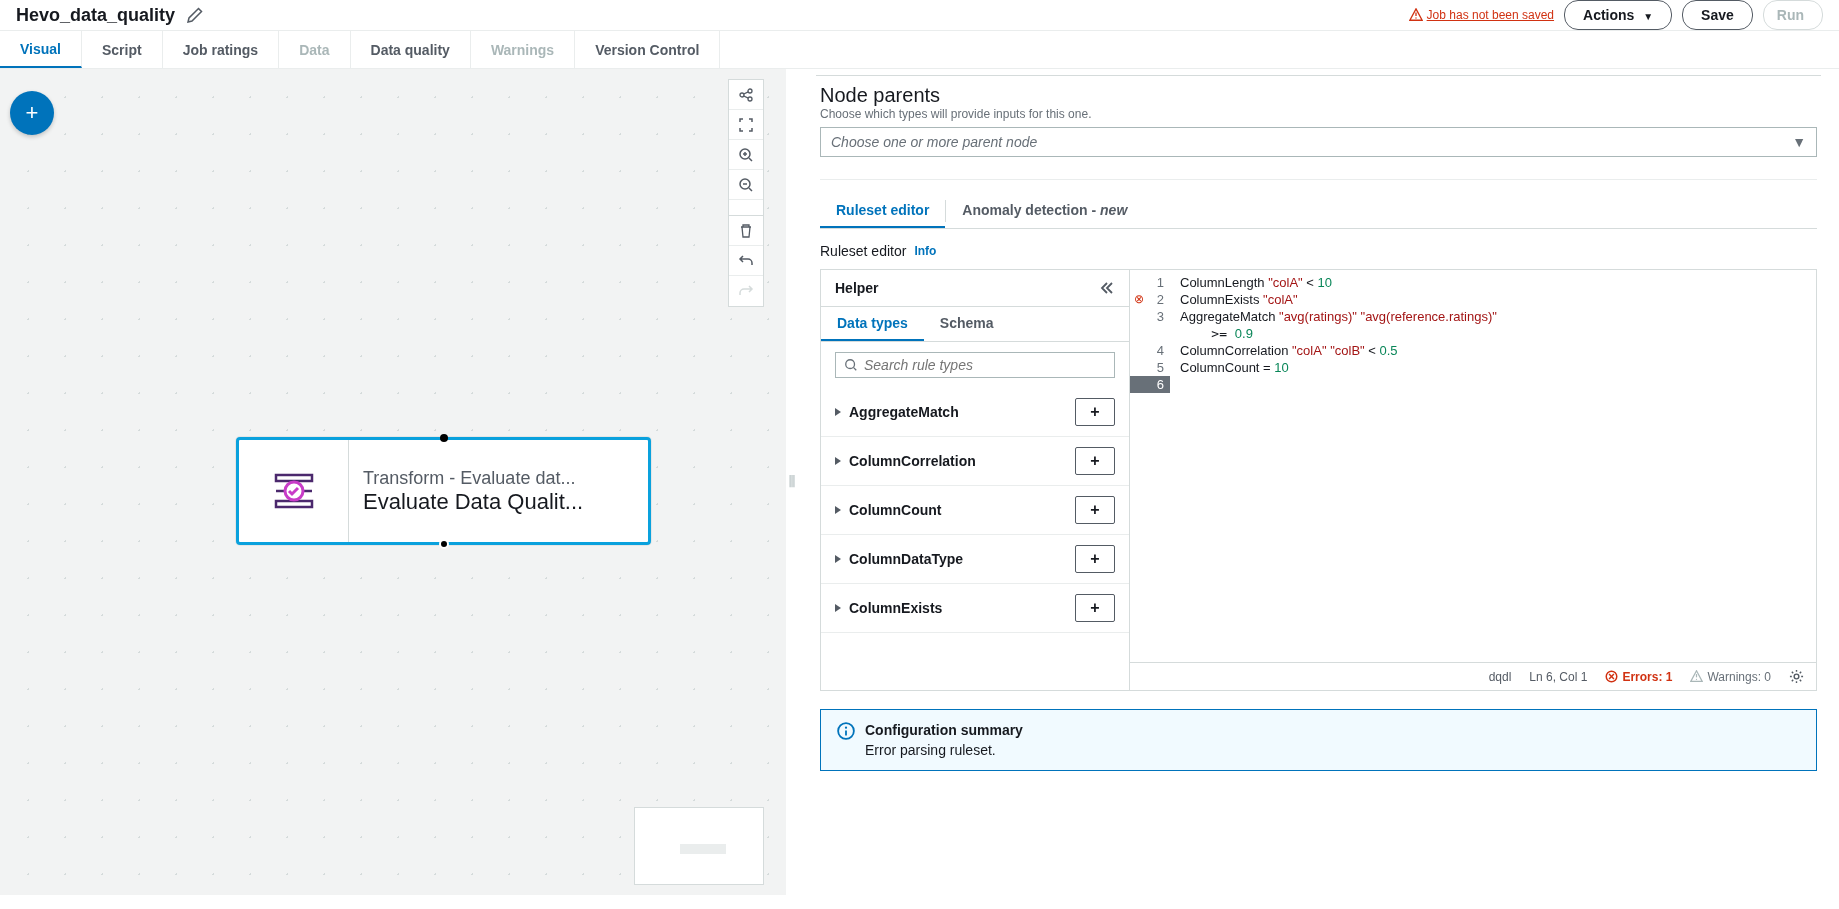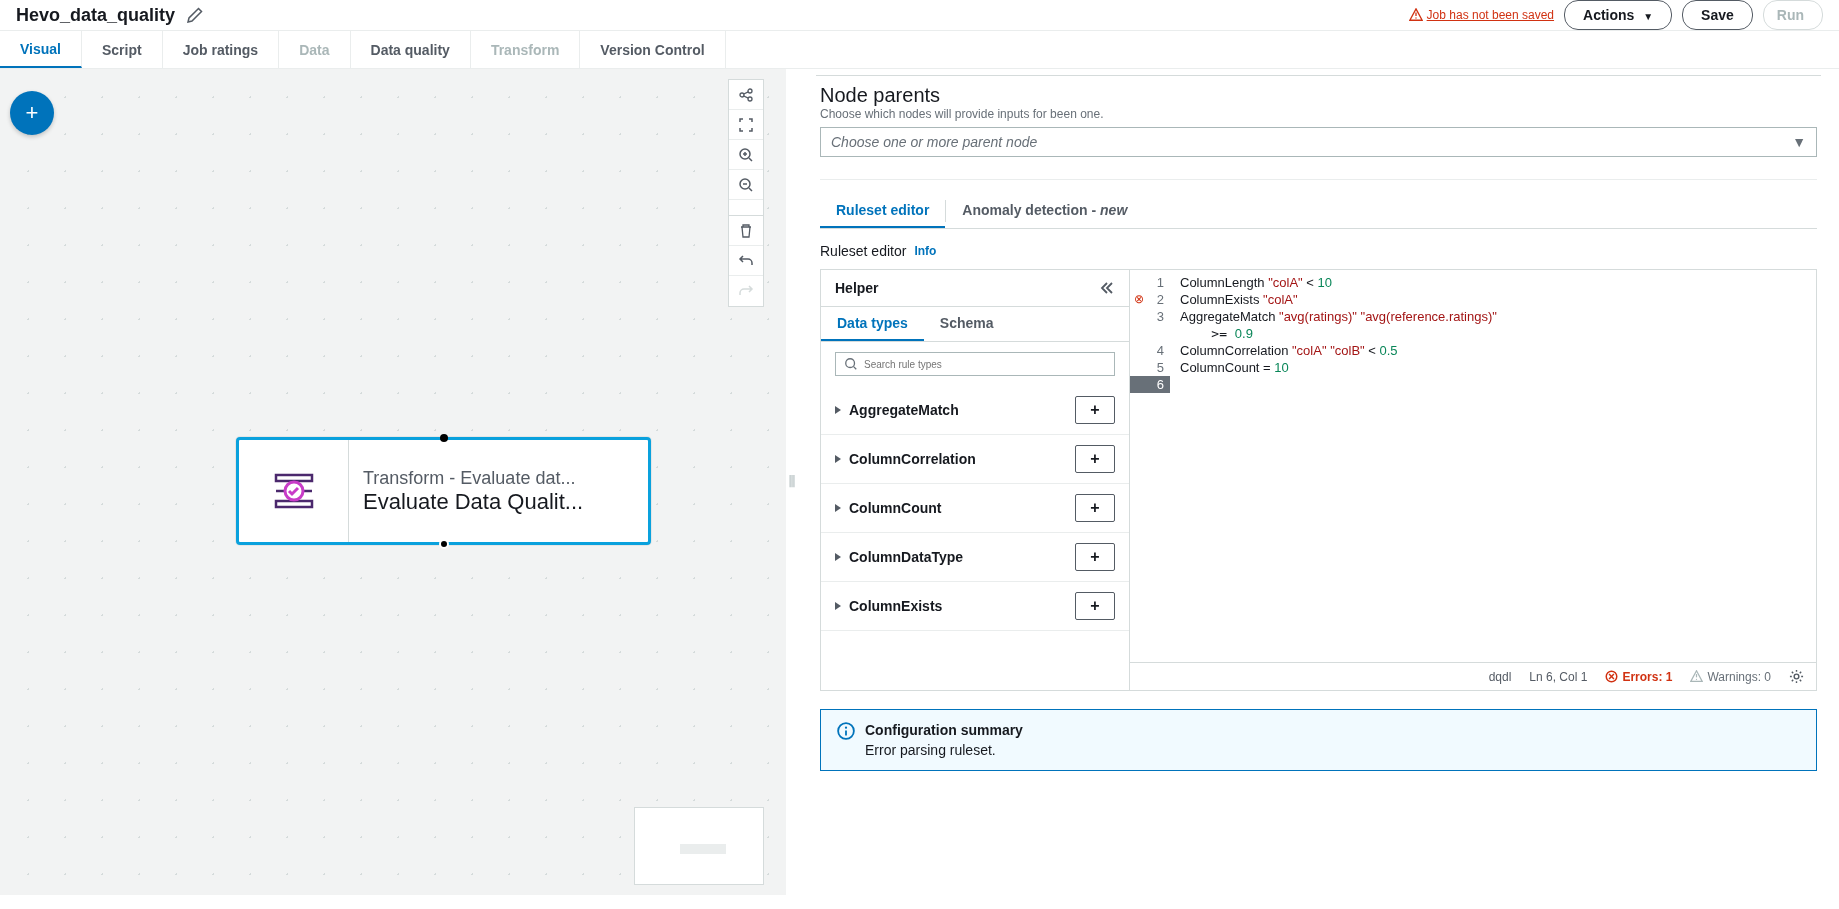--- a/index.html
+++ b/index.html
@@ -61,21 +61,21 @@
 .ruleset-header { display: flex; align-items: center; gap: 8px; margin-bottom: 10px; }
 .info-link { color: #0073bb; font-size: 12px; font-weight:700; cursor: pointer; }
 
 .editor-row { display: flex; gap: 0; height: 422px; }
 .helper { width: 310px; border: 1px solid #d5dbdb; display:flex; flex-direction:column; }
 .helper-head { display:flex; justify-content:space-between; align-items:center; padding: 10px 14px; font-weight:700; }
 .helper-tabs { display:flex; border-bottom:1px solid #d5dbdb; border-top:1px solid #d5dbdb;}
 .helper-tab { padding:8px 16px; font-size:14px; font-weight:700; color:#545b64; cursor:pointer; }
 .helper-tab.active { color:#0073bb; border-bottom:2px solid #0073bb; }
 .search-box { margin:10px 14px; border:1px solid #aab7b8; display:flex; align-items:center; padding:4px 8px; gap:6px; }
-.search-box input { border:none; outline:none; flex:1; font-size:10px; color:#000000; }
+.search-box input { border:none; outline:none; flex:1; font-size:14px; font-style:italic; color:#000000; }
 .rule-list { flex:1; overflow-y:auto; }
 .rule-item { display:flex; align-items:center; justify-content:space-between; padding:10px 14px; border-bottom:1px solid #eaeded; }
 .rule-item-left { display:flex; align-items:center; gap:8px; cursor:pointer; }
 .rule-add { width:40px; height:28px; border:1px solid #545b64; display:flex; align-items:center; justify-content:center; cursor:pointer; font-size:16px; font-weight:700; border-radius:2px;}
 
 .code-editor { flex:1; border:1px solid #d5dbdb; border-left:none; font-family: Consolas, Monaco, monospace; font-size:13px; display:flex; flex-direction:column; }
 .code-body { flex:1; display:flex; overflow:auto; }
 .gutter { width:40px; background:#fff; text-align:right; padding-right:6px; color:#687078; line-height:17px; padding-top:4px; position:relative; }
 .gutter .err-icon { position:absolute; left:4px; top:21px; color:#d13212; font-size:12px; }
 .gutter .line6 { background:#687078; color:#fff; display:block; margin-right:-6px; padding-right:6px;}
@@ -119,21 +119,21 @@
     <button class="btn disabled">Run</button>
   </div>
 </div>
 
 <div class="tabs">
   <div class="tab active">Visual</div>
   <div class="tab">Script</div>
   <div class="tab">Job ratings</div>
   <div class="tab disabled">Data</div>
   <div class="tab">Data quality</div>
-  <div class="tab disabled">Transform</div>
+  <div class="tab disabled">Warnings</div>
   <div class="tab">Version Control</div>
 </div>
 
 <div class="main">
 
   <div class="canvas-area">
     <div class="dotgrid"></div>
     <div class="fab">+</div>
     <div class="canvas-toolbar">
       <div class="tbtn">
@@ -206,21 +206,21 @@
       <div class="minimap-inner"></div>
     </div>
   </div>
 
   <div class="divider">⦀</div>
 
   <div class="panel">
     <div class="panel-body">
       <div style="border-top:1px solid #d5dbdb; margin:-4px -4px 8px -4px;"></div>
       <div class="field-label">Node parents</div>
-      <div class="field-help">Choose which nodes will provide inputs for been one.</div>
+      <div class="field-help">Choose which types will provide inputs for this one.</div>
       <div class="select-box">
         <span>Choose one or more parent node</span>
         <span>▼</span>
       </div>
 
       <div style="border-top:1px solid #eaeded; margin-bottom:14px;"></div>
 
       <div class="inner-tabs">
         <div class="inner-tab active">Ruleset editor</div>
         <div style="border-left:1px solid #d5dbdb; margin:6px 0;"></div>

